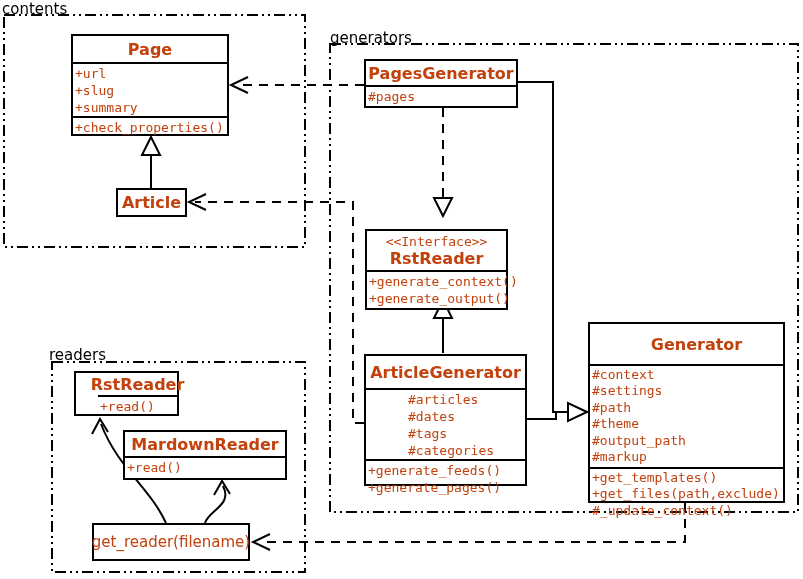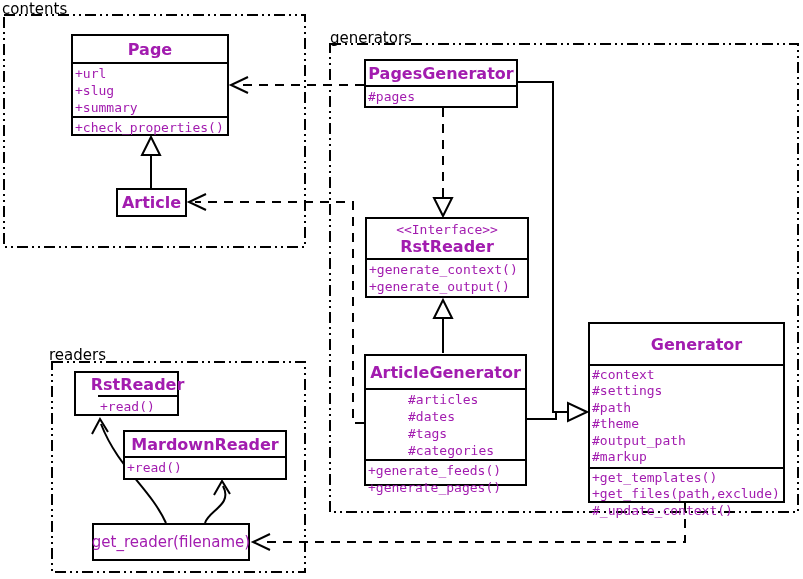--- a/index.html
+++ b/index.html
@@ -7,21 +7,21 @@
     width:803px;height:579px;position:relative;background:#ffffff;
     font-family:"DejaVu Sans",sans-serif;overflow:hidden;
   }
   #connector-layer{position:absolute;left:0;top:0;width:803px;height:579px;z-index:1;}
   .pkg-label{
     position:absolute;z-index:2;font:15px "DejaVu Sans",sans-serif;color:#000;
     white-space:nowrap;
   }
   .uml-box{
     position:absolute;z-index:3;background:#fff;border:2px solid #000;
-    box-sizing:border-box;color:#a21caf;
+    box-sizing:border-box;color:#c2410c;
   }
   .uml-title{
     font:bold 16px "DejaVu Sans",sans-serif;text-align:center;
     display:flex;flex-direction:column;align-items:center;justify-content:center;
   }
   .uml-stereotype{font:13px "DejaVu Sans Mono",monospace;font-weight:normal;}
   .uml-section{border-top:2px solid #000;padding-top:1px;}
   .uml-line{
     font:13px "DejaVu Sans Mono",monospace;line-height:17px;
     padding:0 2px;white-space:pre;
@@ -122,21 +122,21 @@
   <div class="uml-title" style="height:25px;">Article</div>
 </div>
 
 <div class="uml-box" style="left:364px;top:59px;width:154px;height:49px;">
   <div class="uml-title" style="height:24px;">PagesGenerator</div>
   <div class="uml-section">
     <div class="uml-line">#pages</div>
   </div>
 </div>
 
-<div class="uml-box" style="left:365px;top:217px;width:164px;height:81px;">
+<div class="uml-box" style="left:365px;top:229px;width:143px;height:81px;">
   <div class="uml-title" style="height:39px;">
     <span class="uml-stereotype">&lt;&lt;Interface&gt;&gt;</span>
     <span>RstReader</span>
   </div>
   <div class="uml-section">
     <div class="uml-line">+generate_context()</div>
     <div class="uml-line">+generate_output()</div>
   </div>
 </div>
 

